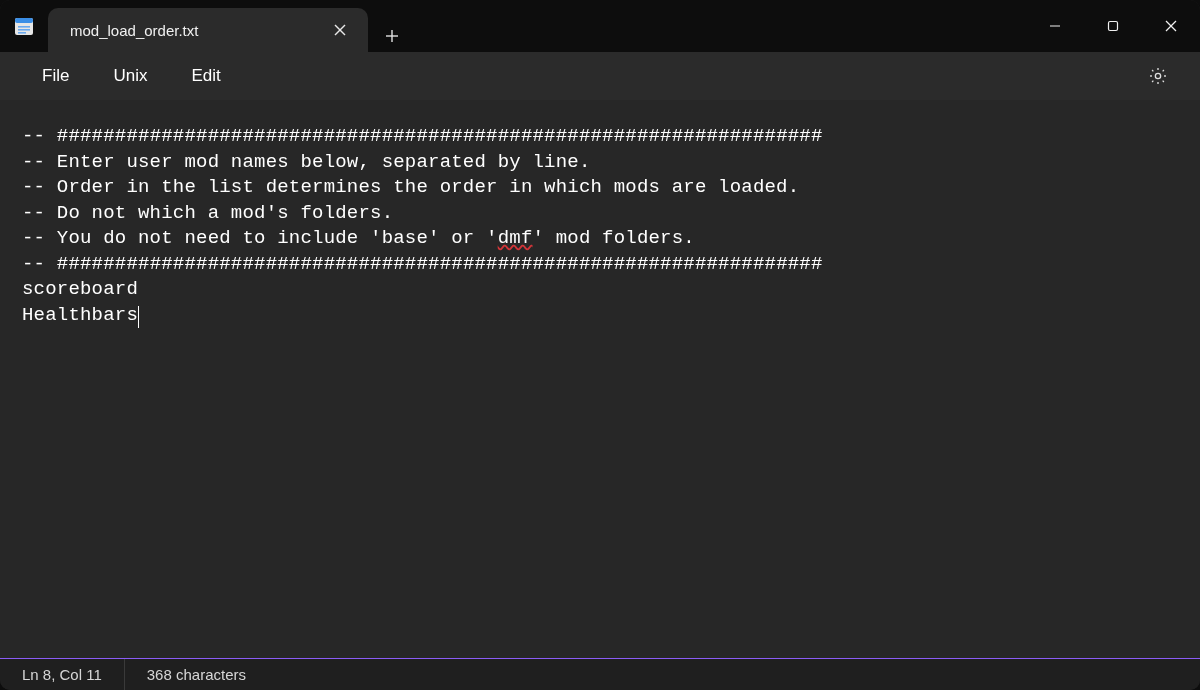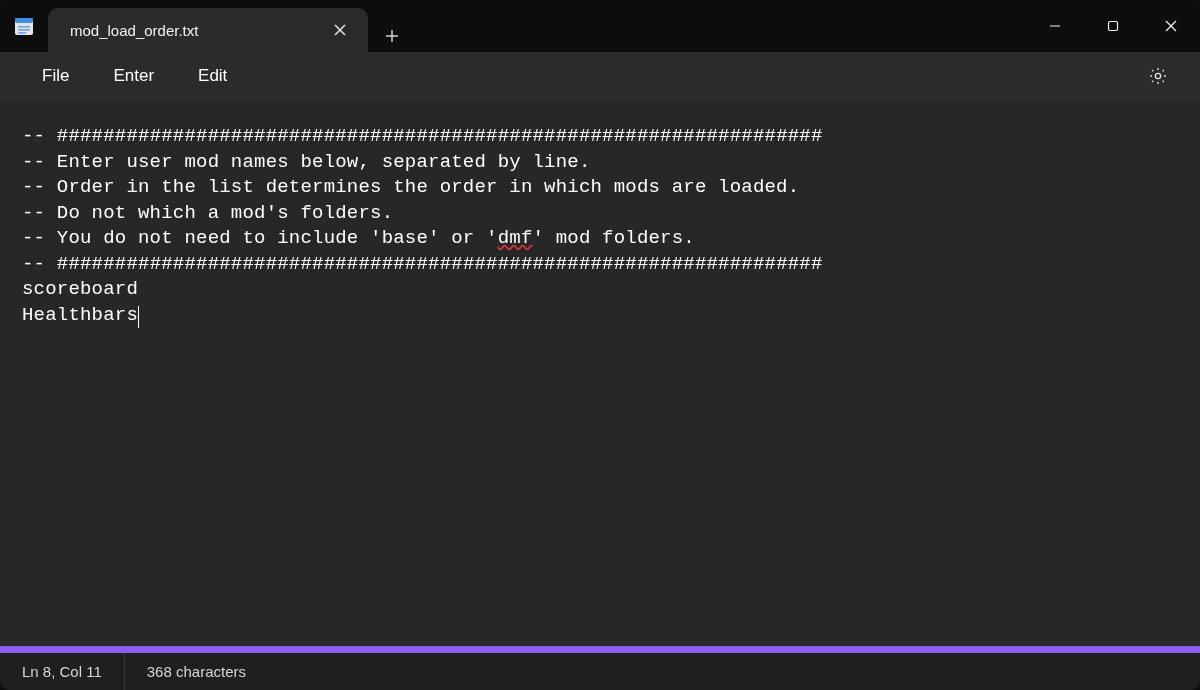--- a/index.html
+++ b/index.html
@@ -154,25 +154,25 @@
       animation: blink 1s step-end infinite;
     }
     @keyframes blink {
       50% { opacity: 0; }
     }
 
     
     .statusbar {
       display: flex;
       align-items: center;
-      height: 44px;
+      height: 32px;
       background: #1f1f1f;
       color: #d6d6d6;
       font-size: 15px;
-      border-top: 7px solid #8b5cf6;
+      border-top: 1px solid #8b5cf6;
     }
     .status-seg {
       padding: 0 22px;
       height: 100%;
       display: flex;
       align-items: center;
       border-right: 1px solid #3a3a3a;
     }
     .status-seg:last-child { border-right: none; }
     .statusbar .spacer { flex: 1; }
@@ -228,21 +228,21 @@
         <svg width="14" height="14" viewBox="0 0 14 14">
           <line x1="2" y1="2" x2="12" y2="12" stroke="currentColor" stroke-width="1.3"></line>
           <line x1="12" y1="2" x2="2" y2="12" stroke="currentColor" stroke-width="1.3"></line>
         </svg>
       </div>
     </div>
   </div>
 
   <div class="menubar">
     <div class="menu-item">File</div>
-    <div class="menu-item">Enter</div>
+    <div class="menu-item">Unix</div>
     <div class="menu-item">Edit</div>
     <div class="spacer"></div>
     <div class="settings-btn">
       <svg width="20" height="20" viewBox="0 0 24 24" fill="none" stroke="currentColor" stroke-width="1.6">
         <circle cx="12" cy="12" r="3.2"></circle>
         <path d="M12 2.5v2.2M12 19.3v2.2M4.9 4.9l1.55 1.55M17.55 17.55l1.55 1.55M2.5 12h2.2M19.3 12h2.2M4.9 19.1l1.55-1.55M17.55 6.45l1.55-1.55"></path>
       </svg>
     </div>
   </div>
 

